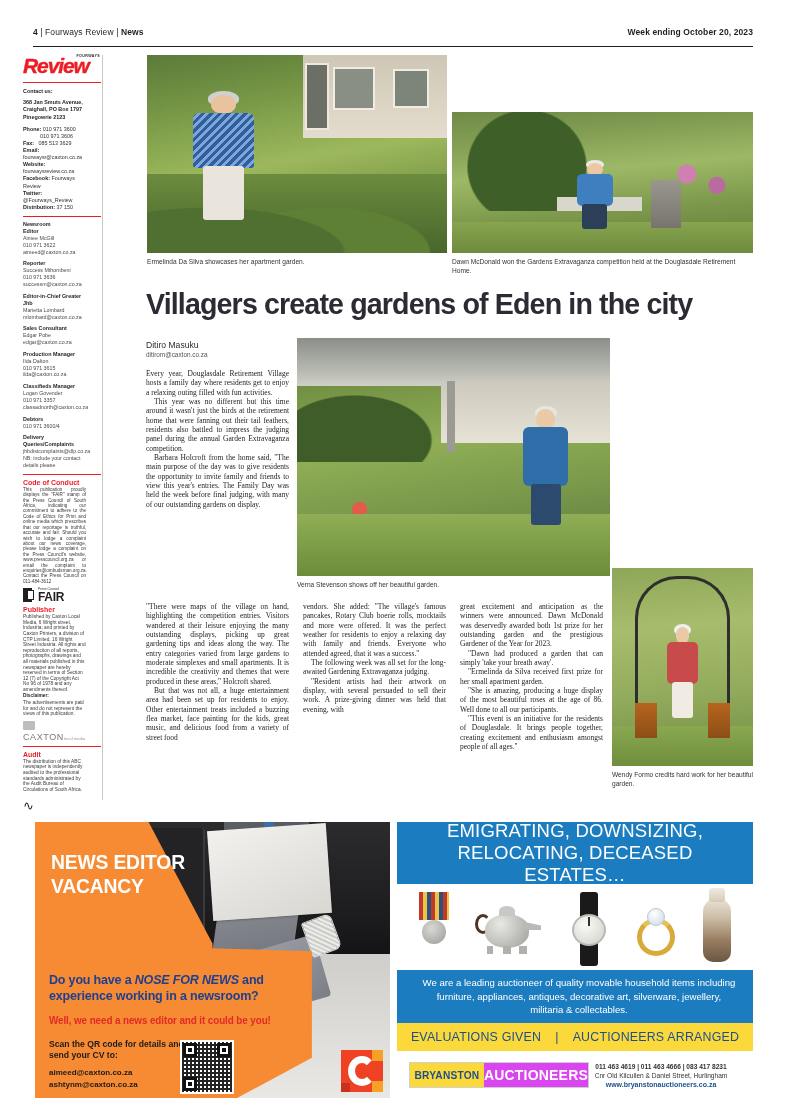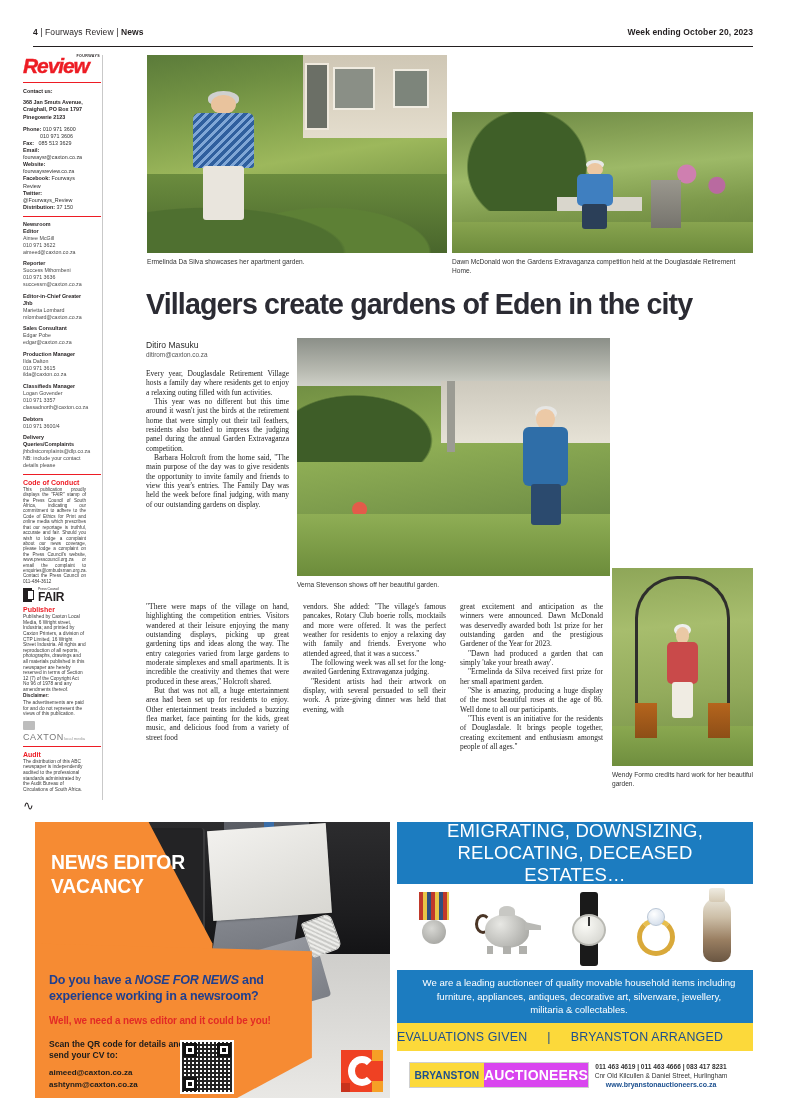--- a/index.html
+++ b/index.html
@@ -345,21 +345,21 @@
 
   .ad-auction .blue-mid {
     position:absolute; left:0; top:148px; width:100%; height:53px; background:#1c7cc0;
     display:flex; align-items:center; justify-content:center;
   }
   .ad-auction .blue-mid span {
     color:#fff; font-size:9.6px; line-height:13.4px; text-align:center; width:320px; display:block;margin-left:8px;
   }
   .ad-auction .yellow {
     position:absolute; left:0; top:201px; width:100%; height:28px; background:#fcd93a;
-    display:flex; align-items:center; gap:20px;
+    display:flex; align-items:center; justify-content:center; gap:14px;
   }
   .ad-auction .yellow span { color:#1d4f8f; font-size:12.4px; letter-spacing:.2px; }
   .ad-auction .yellow .bar { color:#1d4f8f; font-size:12.4px; }
   .logo-box { position:absolute; left:12px; top:240px; width:180px; height:26px;
     display:flex; border:1px solid #cfcfcf; }
   .logo-box .l { flex:1; background:#fcd93a; color:#1d4f8f; font-weight:bold; font-size:10.2px;
     display:flex; align-items:center; justify-content:center; letter-spacing:.2px; }
   .logo-box .r { flex:1.08; background:#d946ef; color:#ffffff; font-weight:bold; font-size:14px;
     display:flex; align-items:center; justify-content:center; letter-spacing:.2px; }
   .ad-auction .contact { position:absolute; left:178px; top:240px; width:172px; text-align:center; }
@@ -553,21 +553,21 @@
 
   <div class="headline">Villagers create gardens of Eden in the city</div>
 
   <div class="byline">
     <div class="nm">Ditiro Masuku</div>
     <div class="em">ditirom@caxton.co.za</div>
   </div>
 
   <div class="bodycol" id="col1a">
     <p class="first">Every year, Douglasdale Retirement Village hosts a family day where residents get to enjoy a relaxing outing filled with fun activities.</p>
-    <p>This year was no different but this time around it wasn't just the birds at the retirement home that were simply out their tail feathers, residents also battled to impress the judging panel during the annual Garden Extravaganza competition.</p>
+    <p>This year was no different but this time around it wasn't just the birds at the retirement home that were fanning out their tail feathers, residents also battled to impress the judging panel during the annual Garden Extravaganza competition.</p>
     <p>Barbara Holcroft from the home said, "The main purpose of the day was to give residents the opportunity to invite family and friends to view this year's entries. The Family Day was held the week before final judging, with many of our outstanding gardens on display.</p>
   </div>
 
   <div class="bodycol" id="col1b">
     <p class="first">"There were maps of the village on hand, highlighting the competition entries. Visitors wandered at their leisure enjoying the many outstanding displays, picking up great gardening tips and ideas along the way. The entry categories varied from large gardens to moderate simplexes and small apartments. It is incredible the creativity and themes that were produced in these areas," Holcroft shared.</p>
     <p>But that was not all, a huge entertainment area had been set up for residents to enjoy. Other entertainment treats included a buzzing flea market, face painting for the kids, great music, and delicious food from a variety of street food</p>
   </div>
 
   <div class="bodycol" id="col2">
     <p class="first">vendors. She added: "The village's famous pancakes, Rotary Club boerie rolls, mocktails and more were offered. It was the perfect weather for residents to enjoy a relaxing day with family and friends. Everyone who attended agreed, that it was a success."</p>
@@ -667,21 +667,21 @@
         </div>
     </div>
 
     <div class="blue-mid">
       <span>We are a leading auctioneer of quality movable household items including furniture, appliances, antiques, decorative art, silverware, jewellery, militaria &amp; collectables.</span>
     </div>
 
     <div class="yellow">
       <span>EVALUATIONS GIVEN</span>
       <span class="bar">|</span>
-      <span>BRYANSTON ARRANGED</span>
+      <span>AUCTIONEERS ARRANGED</span>
     </div>
 
     <div class="logo-box">
       <div class="l">BRYANSTON</div>
       <div class="r">AUCTIONEERS</div>
     </div>
 
     <div class="contact">
       <div class="l1">011 463 4619 | 011 463 4666 | 083 417 8231</div>
       <div class="l2">Cnr Old Kilcullen &amp; Daniel Street, Hurlingham</div>

